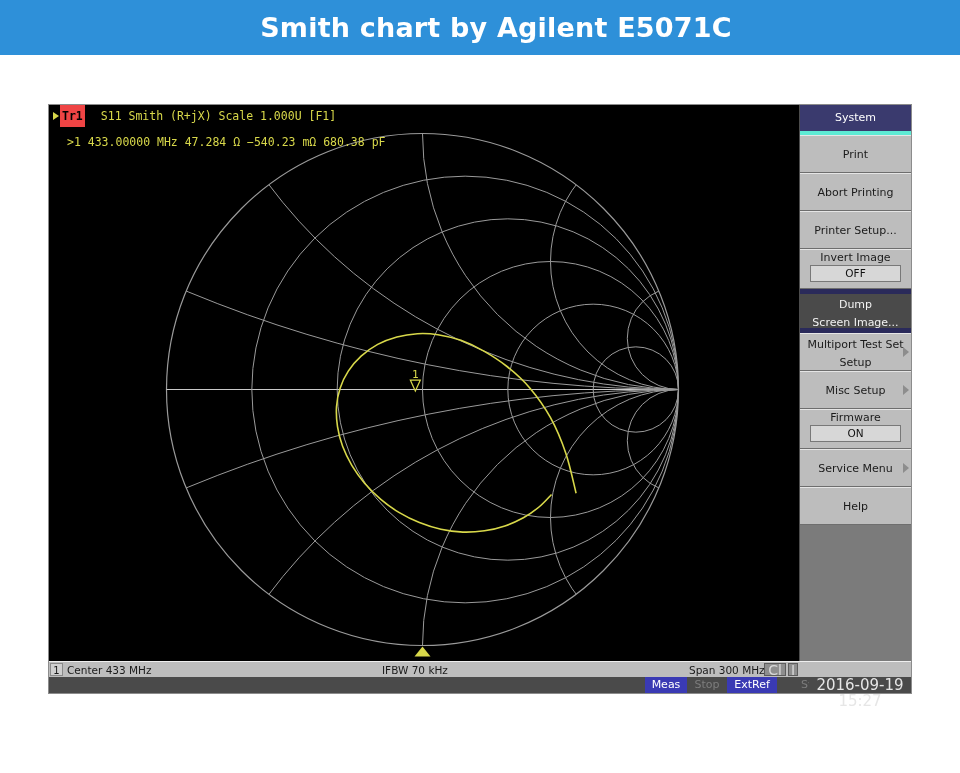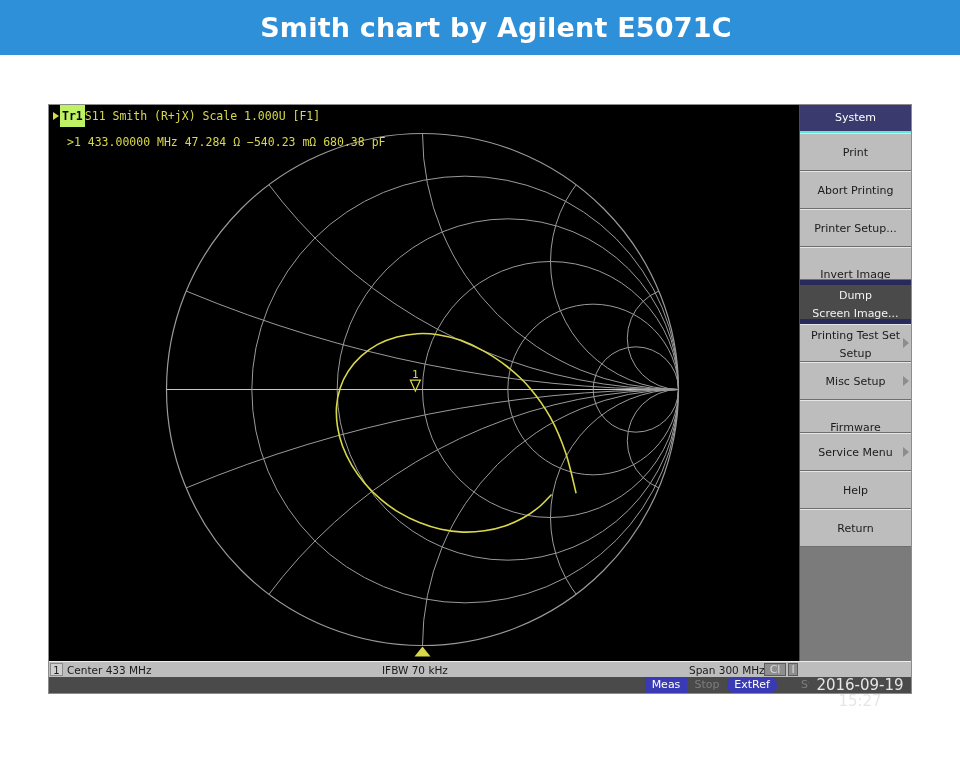--- a/index.html
+++ b/index.html
@@ -72,26 +72,26 @@
     width: 0; height: 0;
     border-left: 6px solid #d8d84a;
     border-top: 4px solid transparent;
     border-bottom: 4px solid transparent;
     vertical-align: middle;
     margin-right: 1px;
     position: relative;
     top: -1px;
   }
   #trace-id {
-    background: #bef264;
+    background: #ef4444;
     color: #000000;
     padding: 4px 2px;
     font-weight: bold;
   }
-  #trace-desc { color: #d8d84a; margin-left: 0; }
+  #trace-desc { color: #d8d84a; margin-left: 16px; }
 
   
   #marker-readout {
     position: absolute;
     left: 18px; top: 30px;
     white-space: nowrap;
     font-family: "DejaVu Sans Mono", monospace;
     font-size: 11.5px;
     color: #d8d84a;
     line-height: 15px;
@@ -107,38 +107,38 @@
     box-sizing: border-box;
   }
   .sk-title {
     position: relative;
     height: 26px; line-height: 26px;
     background: #3a3a6e;
     color: #ffffff;
     text-align: center;
     font-family: "DejaVu Sans", sans-serif;
     font-size: 11px;
-    border-bottom: 2px solid #5eead4;
+    border-bottom: 4px solid #5eead4;
   }
   .sk {
     position: relative;
     background: #bdbdbd;
     color: #1b1b1b;
     text-align: center;
     font-family: "DejaVu Sans", sans-serif;
     font-size: 11px;
     border-bottom: 1px solid #6e6e6e;
     border-top: 1px solid #e6e6e6;
     box-sizing: border-box;
     padding: 0 6px;
     overflow: hidden;
   }
   .sk.one-line { height: 38px; line-height: 38px; }
   .sk.two-line { height: 38px; line-height: 18px; padding-top: 2px; }
-  .sk.with-value { height: 33px; line-height: 15px; padding-top: 19px; }
+  .sk.with-value { height: 40px; line-height: 15px; padding-top: 0; }
   .sk.selected {
     background: #4a4a4a;
     color: #f2f2f2;
     border-top: 2px solid #2a2a5a;
     border-bottom: 2px solid #2a2a5a;
   }
   .sk-val {
     display: block;
     margin: 0 4px;
     height: 15px; line-height: 15px;
@@ -183,21 +183,21 @@
   #center-label { position: absolute; left: 18px; top: 1px; line-height: 14px; }
   #ifbw-label { position: absolute; left: 333px; top: 1px; line-height: 14px; }
   #span-label { position: absolute; left: 640px; top: 1px; line-height: 14px; }
   .mini-box {
     position: absolute; top: 1px;
     height: 13px; line-height: 12px;
     background: #8e8e8e;
     border: 1px solid #5d5d5d;
     box-sizing: border-box;
     color: #d8d8d8;
-    font-size: 11px;
+    font-size: 14px;
     text-align: center;
   }
   #mb-cl { left: 715px; width: 22px; }
   #mb-i  { left: 739px; width: 10px; }
 
   
   #status-bar {
     position: absolute;
     left: 0px; top: 572px;
     width: 862px; height: 16px;
@@ -210,21 +210,21 @@
     position: absolute; top: 0px;
     height: 16px; line-height: 16px;
     text-align: center;
     box-sizing: border-box;
     padding: 0 4px;
   }
   .st.on { background: #3a3ab4; color: #ffffff; }
   .st.off { background: #4a4a4a; color: #7d7d7d; }
   #st-meas  { left: 596px; width: 42px; }
   #st-stop  { left: 638px; width: 40px; }
-  #st-extref{ left: 678px; width: 50px; border-radius: 7px; }
+  #st-extref{ left: 678px; width: 50px; }
   #st-svc   { left: 728px; width: 32px; padding-left: 24px; }
   #st-time  {
     left: 760px; width: 102px;
     background: #4a4a4a; color: #e6e6e6;
     font-family: "DejaVu Sans", sans-serif;
     font-size: 15px;
   }
 </style>
 </head>
 <body>
@@ -300,41 +300,38 @@
             <div>Invert Image</div>
             <span class="sk-val">OFF</span>
           </div>
           <div class="sk-sep"></div>
           <div class="sk two-line selected">
             <div>Dump</div>
             <div>Screen Image...</div>
           </div>
           <div class="sk-sep"></div>
           <div class="sk two-line">
-            <div>Printing Test Set</div>
+            <div>Multiport Test Set</div>
             <div>Setup</div>
             <span class="sk-arrow"></span>
           </div>
           <div class="sk one-line">
             <div>Misc Setup</div>
             <span class="sk-arrow"></span>
           </div>
           <div class="sk with-value">
             <div>Firmware</div>
             <span class="sk-val">ON</span>
           </div>
           <div class="sk one-line">
             <div>Service Menu</div>
             <span class="sk-arrow"></span>
           </div>
           <div class="sk one-line">
             <div>Help</div>
-          </div>
-          <div class="sk one-line">
-            <div>Return</div>
           </div>
         </div>
       <div id="sk-blank"></div>
     </div>
 
     <div id="info-bar">
       <div id="ch-num">1</div>
       <div id="center-label">Center 433 MHz</div>
       <div id="ifbw-label">IFBW 70 kHz</div>
       <div id="span-label">Span 300 MHz</div>

